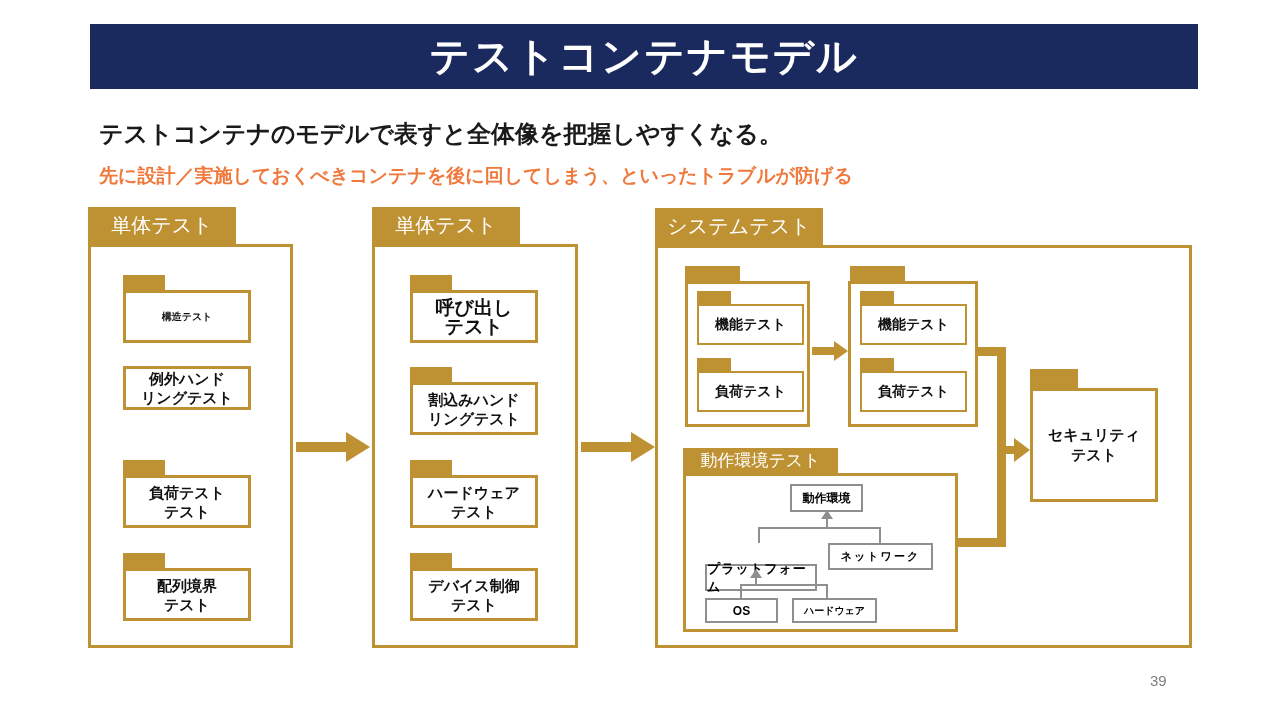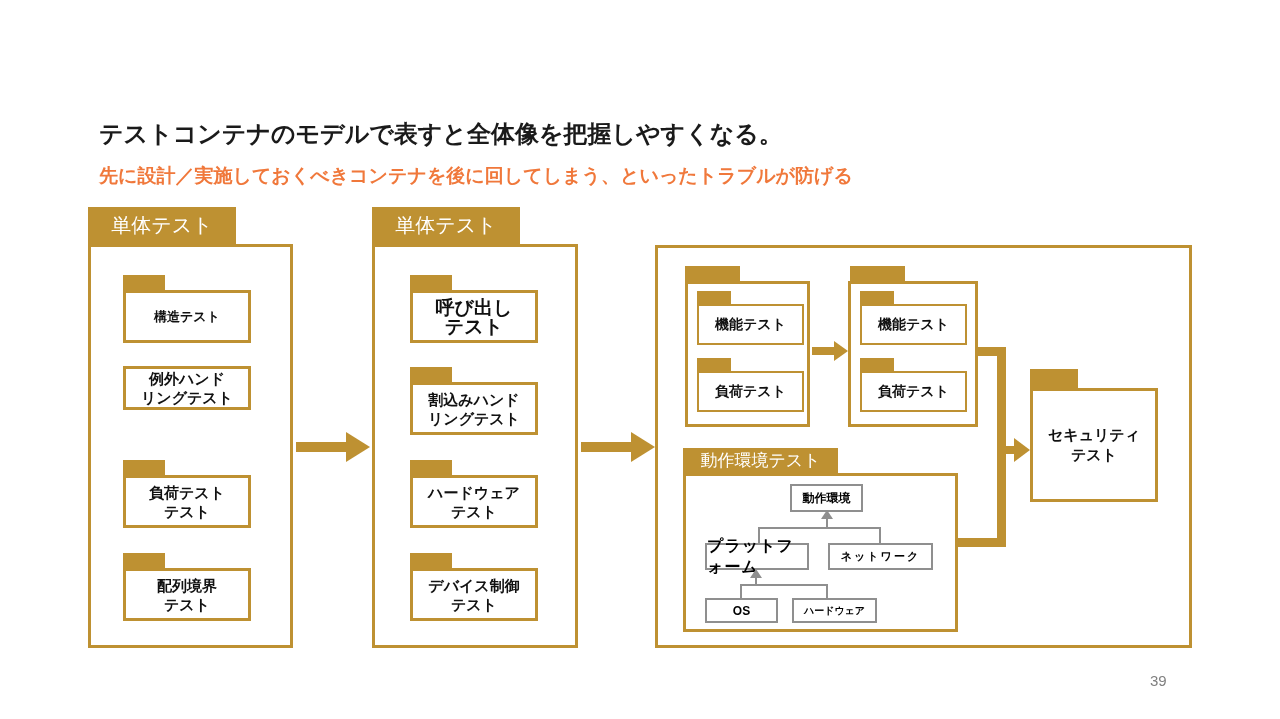--- a/index.html
+++ b/index.html
@@ -28,29 +28,32 @@
   .pagenum{color:#7f7f7f;font-size:15px}
   .logo-main{font-size:22px;font-weight:bold;color:#24317E;letter-spacing:.5px;white-space:nowrap}
   .logo-main .blue{color:#2F6BD8}
   .logo-sub{font-size:12.5px;color:#A3948C;letter-spacing:3.5px;white-space:nowrap}
 </style>
 </head>
 <body>
 
 <div id="stage">
 
+  <div class="abs banner" style="left:90px;top:24px;width:1108px;height:65px">
+    <span>テストコンテナモデル</span>
+  </div>
 
   <div class="abs sub" style="left:99px;top:118px">テストコンテナのモデルで表すと全体像を把握しやすくなる。</div>
   <div class="abs note" style="left:99px;top:163px">先に設計／実施しておくべきコンテナを後に回してしまう、といったトラブルが防げる</div>
 
   <div class="abs tab-lg" style="left:88px;top:207px;width:148px;height:37px;font-size:20px">単体テスト</div>
   <div class="abs body-lg" style="left:88px;top:244px;width:205px;height:404px"></div>
 
   <div class="abs gold" style="left:123px;top:275px;width:42px;height:15px"></div>
-  <div class="abs ibox" style="left:123px;top:290px;width:128px;height:53px;font-size:13px">構造テスト</div>
+  <div class="abs ibox" style="left:123px;top:290px;width:128px;height:53px;font-size:10px">構造テスト</div>
 
   <div class="abs gold" style="left:123px;top:367px;width:42px;height:15px"></div>
   <div class="abs ibox" style="left:123px;top:366px;width:128px;height:44px;font-size:15px">例外ハンド
 リングテスト</div>
 
   <div class="abs gold" style="left:123px;top:460px;width:42px;height:15px"></div>
   <div class="abs ibox" style="left:123px;top:475px;width:128px;height:53px;font-size:15px">負荷テスト
 テスト</div>
 
   <div class="abs gold" style="left:123px;top:553px;width:42px;height:15px"></div>
@@ -75,20 +78,21 @@
   <div class="abs ibox" style="left:410px;top:475px;width:128px;height:53px;font-size:15px">ハードウェア
 テスト</div>
 
   <div class="abs gold" style="left:410px;top:553px;width:42px;height:15px"></div>
   <div class="abs ibox" style="left:410px;top:568px;width:128px;height:53px;font-size:15px">デバイス制御
 テスト</div>
 
   <div class="abs shaft" style="left:581px;top:442px;width:52px;height:10px"></div>
   <div class="abs head-lg" style="left:631px;top:432px"></div>
 
+  <div class="abs tab-lg" style="left:655px;top:208px;width:168px;height:37px;font-size:20px">システムテスト</div>
   <div class="abs body-lg" style="left:655px;top:245px;width:537px;height:403px"></div>
 
   <div class="abs gold" style="left:685px;top:266px;width:55px;height:15px"></div>
   <div class="abs body-lg" style="left:685px;top:281px;width:125px;height:146px"></div>
   <div class="abs gold" style="left:697px;top:291px;width:34px;height:13px"></div>
   <div class="abs ibox ibox2" style="left:697px;top:304px;width:107px;height:41px;font-size:14px">機能テスト</div>
   <div class="abs gold" style="left:697px;top:358px;width:34px;height:13px"></div>
   <div class="abs ibox ibox2" style="left:697px;top:371px;width:107px;height:41px;font-size:14px">負荷テスト</div>
 
   <div class="abs shaft" style="left:812px;top:347px;width:24px;height:8px"></div>
@@ -108,21 +112,21 @@
   <div class="abs head-md" style="left:1014px;top:438px"></div>
 
   <div class="abs gold" style="left:1030px;top:369px;width:48px;height:19px"></div>
   <div class="abs ibox" style="left:1030px;top:388px;width:128px;height:114px;font-size:15px;line-height:20px">セキュリティ
 テスト</div>
 
   <div class="abs tab-lg" style="left:683px;top:448px;width:155px;height:25px;font-size:17px">動作環境テスト</div>
   <div class="abs body-lg" style="left:683px;top:473px;width:275px;height:159px"></div>
 
   <div class="abs tnode" style="left:790px;top:484px;width:73px;height:28px;font-size:12px">動作環境</div>
-  <div class="abs tnode" style="left:705px;top:543px;width:104px;height:27px;font-size:16px;letter-spacing:1px">プラットフォーム</div>
+  <div class="abs tnode" style="left:705px;top:564px;width:112px;height:27px;font-size:13px;letter-spacing:1px">プラットフォーム</div>
   <div class="abs tnode" style="left:828px;top:543px;width:105px;height:27px;font-size:11px;letter-spacing:2px">ネットワーク</div>
   <div class="abs tnode" style="left:705px;top:598px;width:73px;height:25px;font-size:12px">OS</div>
   <div class="abs tnode" style="left:792px;top:598px;width:85px;height:25px;font-size:10px">ハードウェア</div>
 
   <div class="abs gline" style="left:759px;top:527px;width:122px;height:2px"></div>
   <div class="abs gline" style="left:758px;top:527px;width:2px;height:16px"></div>
   <div class="abs gline" style="left:879px;top:527px;width:2px;height:16px"></div>
   <div class="abs gline" style="left:826px;top:516px;width:2px;height:13px"></div>
   <div class="abs uphead" style="left:821px;top:510px"></div>
 

